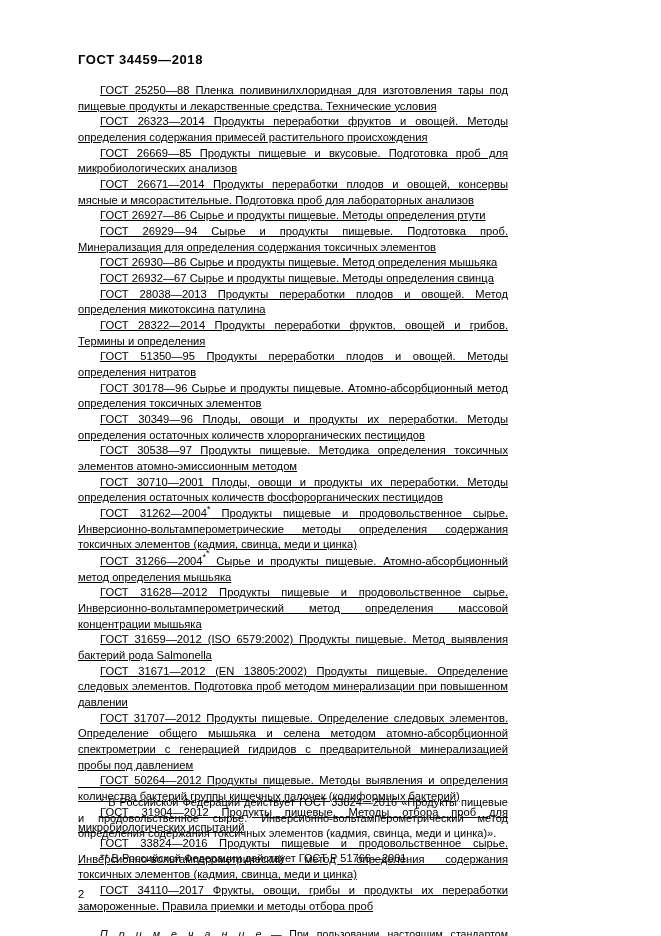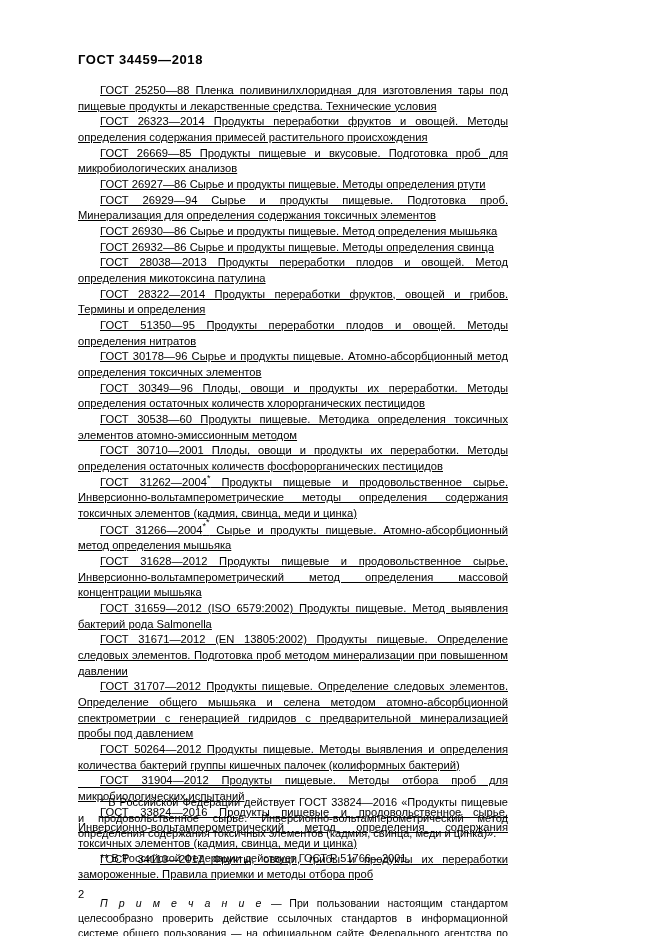--- a/index.html
+++ b/index.html
@@ -89,30 +89,31 @@
 
 <div class="page">
 
   <div class="doc-header">ГОСТ 34459—2018</div>
 
   <div class="body-text">
 
   <p class="para">ГОСТ 25250—88 Пленка поливинилхлоридная для изготовления тары под пищевые продукты и лекарственные средства. Технические условия</p>
       <p class="para">ГОСТ 26323—2014 Продукты переработки фруктов и овощей. Методы определения содержания примесей растительного происхождения</p>
       <p class="para">ГОСТ 26669—85 Продукты пищевые и вкусовые. Подготовка проб для микробиологических анализов</p>
+      <p class="para">ГОСТ 26671—2014 Продукты переработки плодов и овощей, консервы мясные и мясорастительные. Подготовка проб для лабораторных анализов</p>
       <p class="para">ГОСТ 26927—86 Сырье и продукты пищевые. Методы определения ртути</p>
       <p class="para">ГОСТ 26929—94 Сырье и продукты пищевые. Подготовка проб. Минерализация для определения содержания токсичных элементов</p>
       <p class="para">ГОСТ 26930—86 Сырье и продукты пищевые. Метод определения мышьяка</p>
-      <p class="para">ГОСТ 26932—86 Сырье и продукты пищевые. Методы определения свинца</p>
+      <p class="para">ГОСТ 26932—67 Сырье и продукты пищевые. Методы определения свинца</p>
       <p class="para">ГОСТ 28038—2013 Продукты переработки плодов и овощей. Метод определения микотоксина патулина</p>
       <p class="para">ГОСТ 28322—2014 Продукты переработки фруктов, овощей и грибов. Термины и определения</p>
       <p class="para">ГОСТ 51350—95 Продукты переработки плодов и овощей. Методы определения нитратов</p>
       <p class="para">ГОСТ 30178—96 Сырье и продукты пищевые. Атомно-абсорбционный метод определения токсичных элементов</p>
       <p class="para">ГОСТ 30349—96 Плоды, овощи и продукты их переработки. Методы определения остаточных количеств хлорорганических пестицидов</p>
-      <p class="para">ГОСТ 30538—60 Продукты пищевые. Методика определения токсичных элементов атомно-эмиссионным методом</p>
+      <p class="para">ГОСТ 30538—97 Продукты пищевые. Методика определения токсичных элементов атомно-эмиссионным методом</p>
       <p class="para">ГОСТ 30710—2001 Плоды, овощи и продукты их переработки. Методы определения остаточных количеств фосфорорганических пестицидов</p>
       <p class="para">ГОСТ 31262—2004<sup class="mark">*</sup> Продукты пищевые и продовольственное сырье. Инверсионно-вольтамперометрические методы определения содержания токсичных элементов (кадмия, свинца, меди и цинка)</p>
       <p class="para">ГОСТ 31266—2004<sup class="mark">*<sup class="mark">*</sup></sup> Сырье и продукты пищевые. Атомно-абсорбционный метод определения мышьяка</p>
       <p class="para">ГОСТ 31628—2012 Продукты пищевые и продовольственное сырье. Инверсионно-вольтамперометрический метод определения массовой концентрации мышьяка</p>
       <p class="para">ГОСТ 31659—2012 (ISO 6579:2002) Продукты пищевые. Метод выявления бактерий рода Salmonella</p>
       <p class="para">ГОСТ 31671—2012 (EN 13805:2002) Продукты пищевые. Определение следовых элементов. Подготовка проб методом минерализации при повышенном давлении</p>
       <p class="para">ГОСТ 31707—2012 Продукты пищевые. Определение следовых элементов. Определение общего мышьяка и селена методом атомно-абсорбционной спектрометрии с генерацией гидридов с предварительной минерализацией пробы под давлением</p>
       <p class="para">ГОСТ 50264—2012 Продукты пищевые. Методы выявления и определения количества бактерий группы кишечных палочек (колиформных бактерий)</p>
       <p class="para">ГОСТ 31904—2012 Продукты пищевые. Методы отбора проб для микробиологических испытаний</p>
       <p class="para">ГОСТ 33824—2016 Продукты пищевые и продовольственное сырье. Инверсионно-вольтамперометрический метод определения содержания токсичных элементов (кадмия, свинца, меди и цинка)</p>

